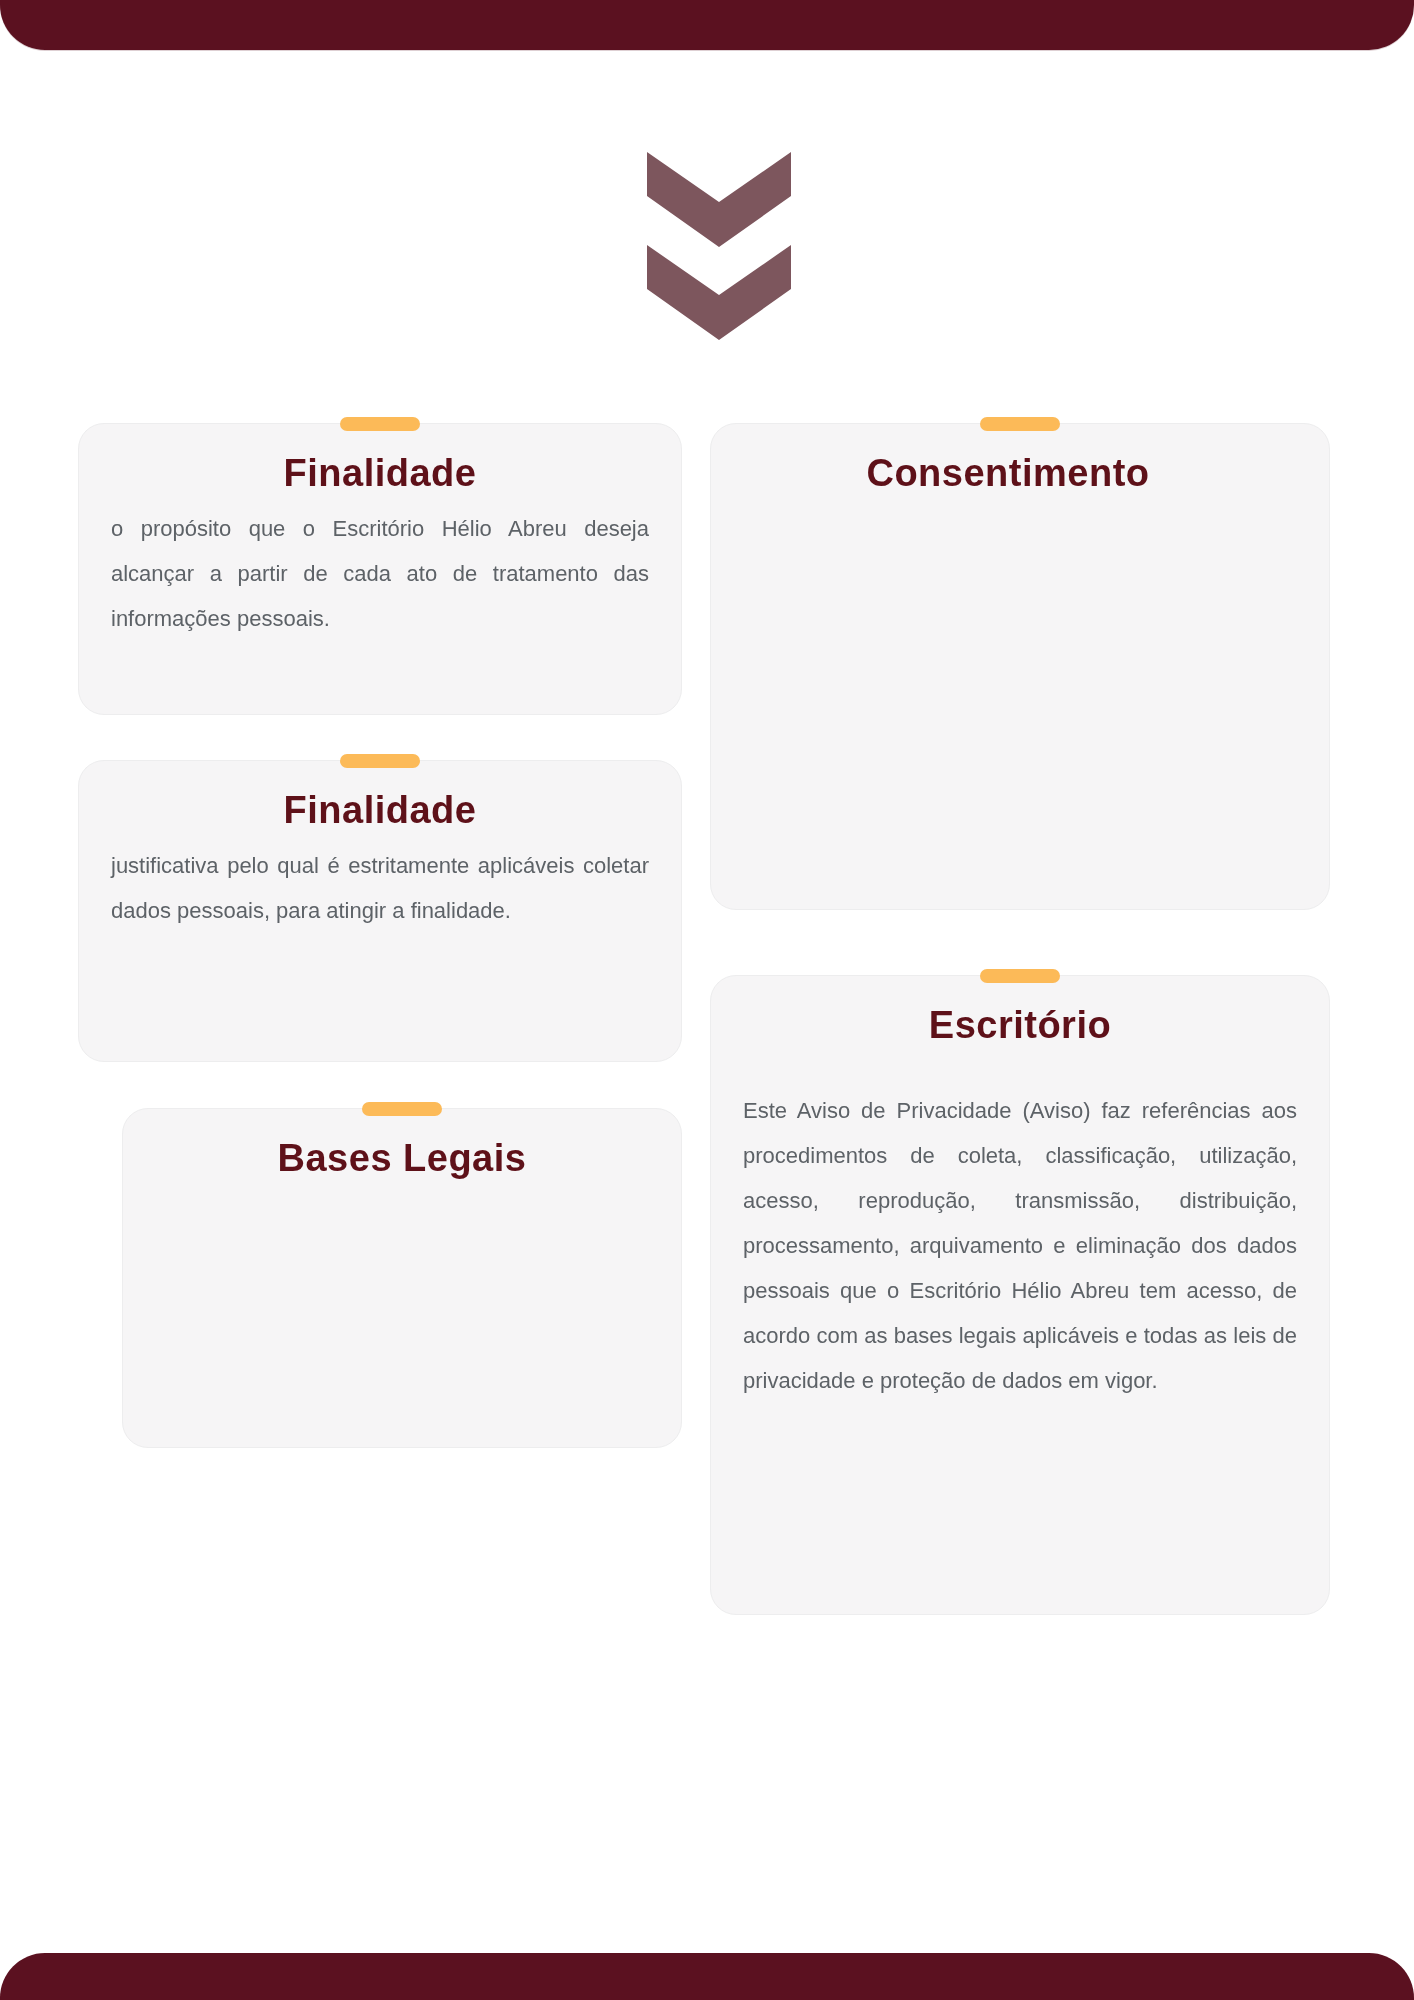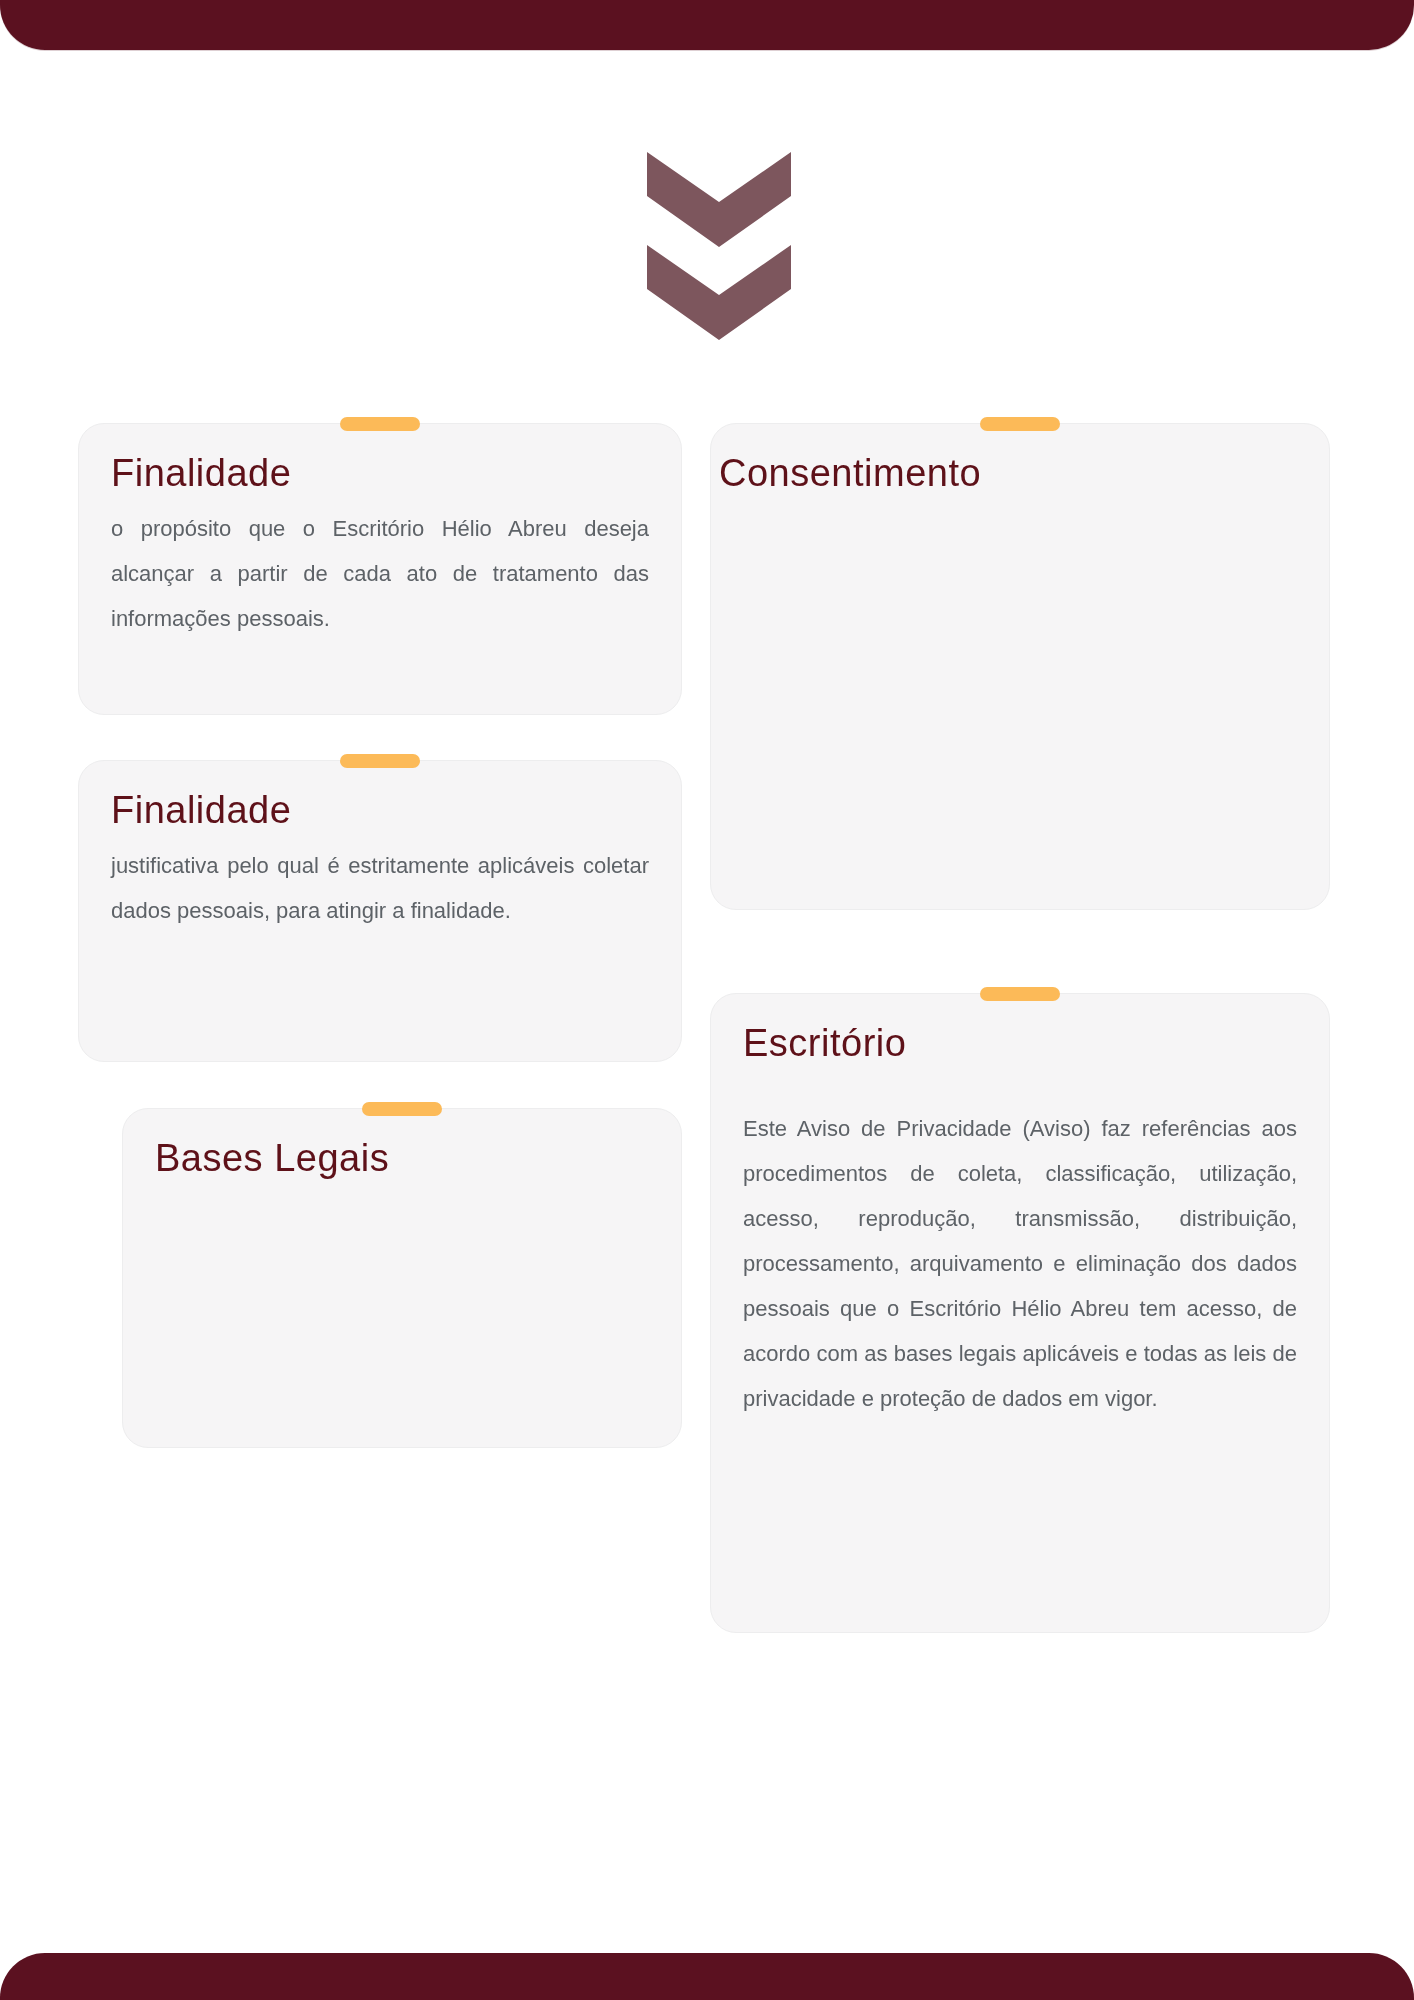--- a/index.html
+++ b/index.html
@@ -63,38 +63,39 @@
     top: -7px;
     left: 50%;
     transform: translateX(-50%);
     width: 80px;
     height: 14px;
     border-radius: 7px;
     background: var(--accent-color, #fcba58);
   }
   .card-title {
     margin: 0 0 10px;
+    text-align: center;
     font-size: 38px;
     line-height: 46px;
-    font-weight: normal;
+    font-weight: bold;
     letter-spacing: 0.5px;
     color: var(--title-color, #5e1119);
   }
   .card-body {
     margin: 0;
     font-size: 22px;
     line-height: 45px;
     color: var(--body-color, #5d6267);
     text-align: justify;
   }
 
   .card-finalidade    { min-height: 292px; margin-bottom: 45px; }
   .card-necessidade   { min-height: 302px; margin-bottom: 46px; }
   .card-bases-legais  { min-height: 340px; margin-left: 44px; }
-  .card-consentimento { min-height: 487px; margin-bottom: 83px; padding-left: 8px; }
+  .card-consentimento { min-height: 487px; margin-bottom: 65px; padding-left: 8px; }
   .card-referencia    { min-height: 640px; }
   .card-consentimento .card-title { margin-bottom: 16px; }
   .card-referencia    .card-title { margin-bottom: 40px; }
 </style>
 </head>
 <body>
 
 <div class="top-bar"></div>
 
 <div class="chevron-wrap">

